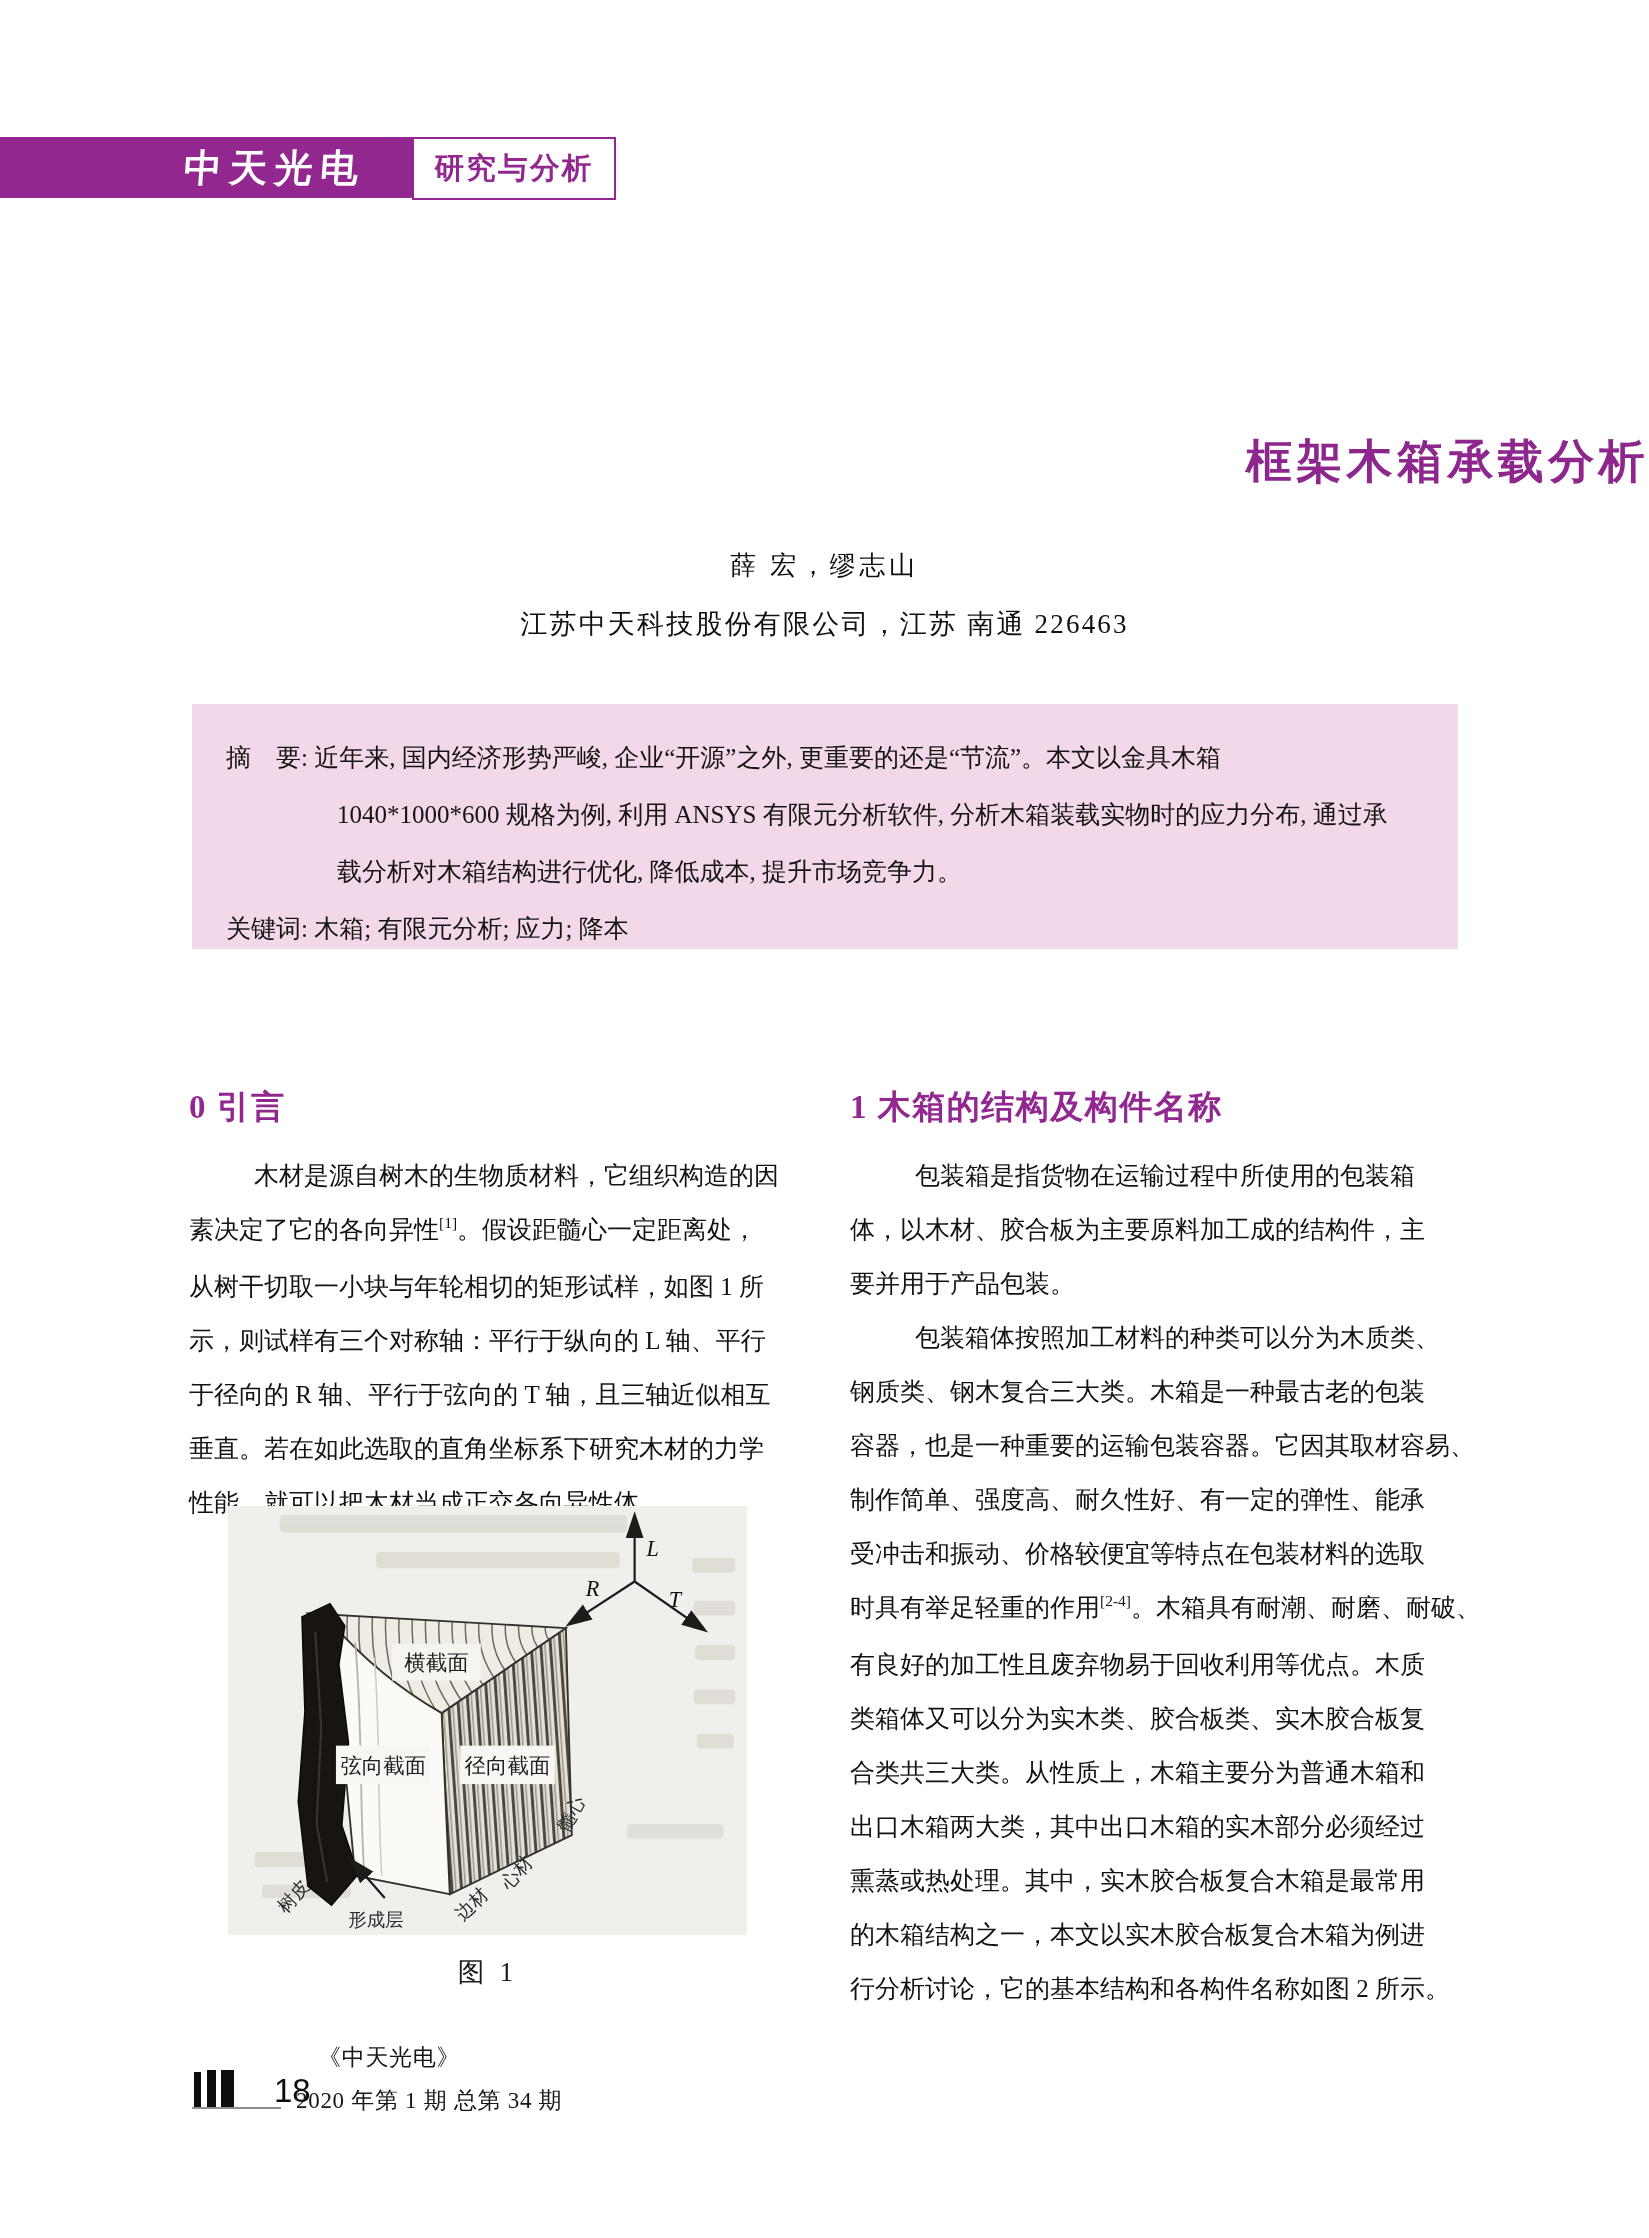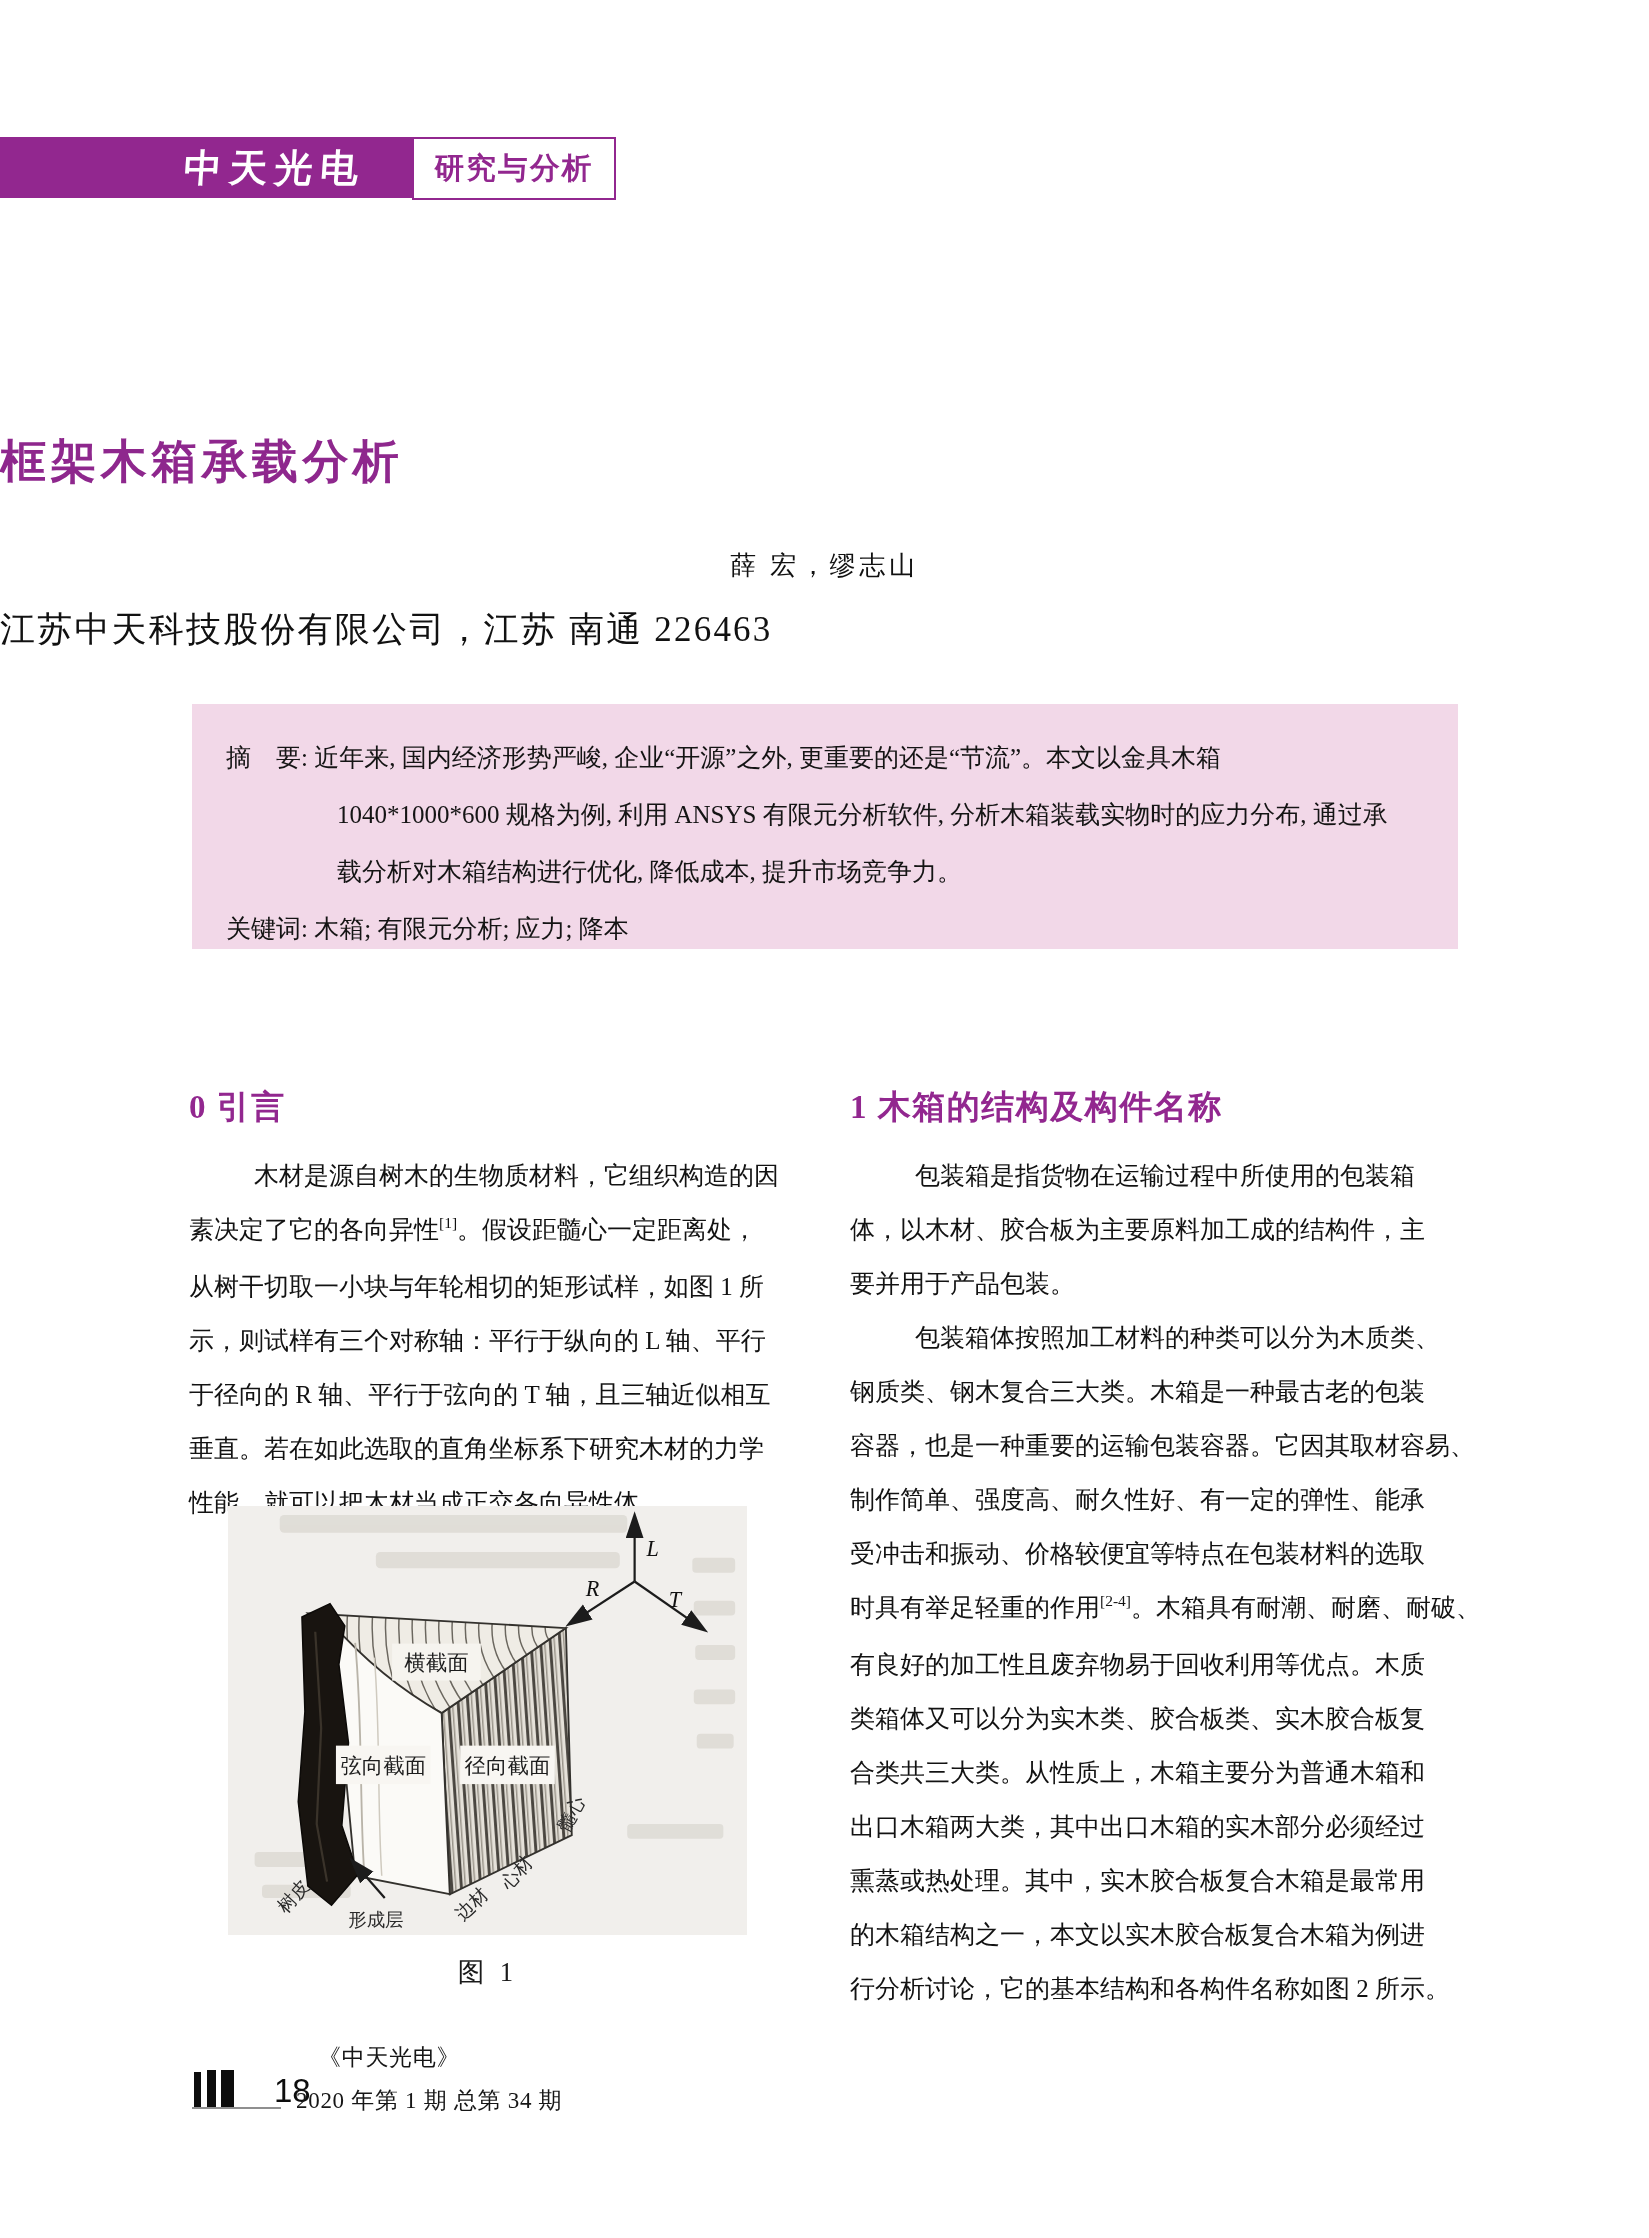--- a/index.html
+++ b/index.html
@@ -24,30 +24,30 @@
   }
   .header-tab{
     position:absolute;left:412px;top:137px;width:204px;height:63px;
     background:#ffffff;border:2.2px solid #92278f;box-sizing:border-box;
     display:flex;align-items:center;justify-content:center;
     color:#92278f;font-size:29.6px;font-weight:600;letter-spacing:2.2px;
     font-family:"Liberation Sans","DejaVu Sans",sans-serif;
   }
   
   .title{
-    position:absolute;left:0;top:431px;width:100%;text-align:left;
+    position:absolute;left:0;top:431px;width:100%;text-align:right;
     font-size:46px;font-weight:bold;color:#8e278d;letter-spacing:4.4px;
   }
   .authors{
     position:absolute;left:0;top:548px;width:100%;text-align:center;
     font-size:26px;letter-spacing:3.7px;color:#111;
   }
   .affiliation{
-    position:absolute;left:0;top:606px;width:100%;text-align:left;
-    font-size:35px;letter-spacing:2.2px;color:#111;
+    position:absolute;left:0;top:606px;width:100%;text-align:center;
+    font-size:27px;letter-spacing:2.2px;color:#111;
   }
   
   .abstract-box{
     position:absolute;left:192px;top:704px;width:1266px;height:245px;
     background:#f2d8e8;box-sizing:border-box;padding:25px 34px 0 34px;
   }
   .abs-line{
     font-size:25px;line-height:57px;white-space:nowrap;color:#141414;
   }
   .abs-line.cont{padding-left:111px;}

